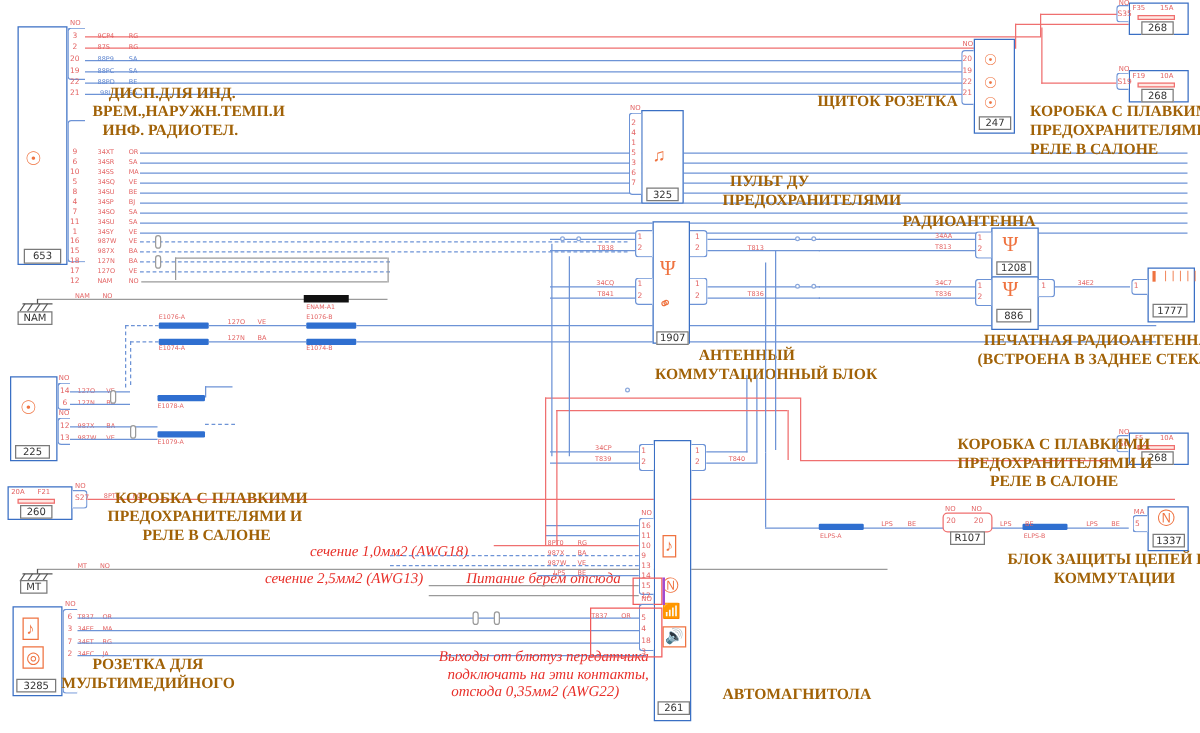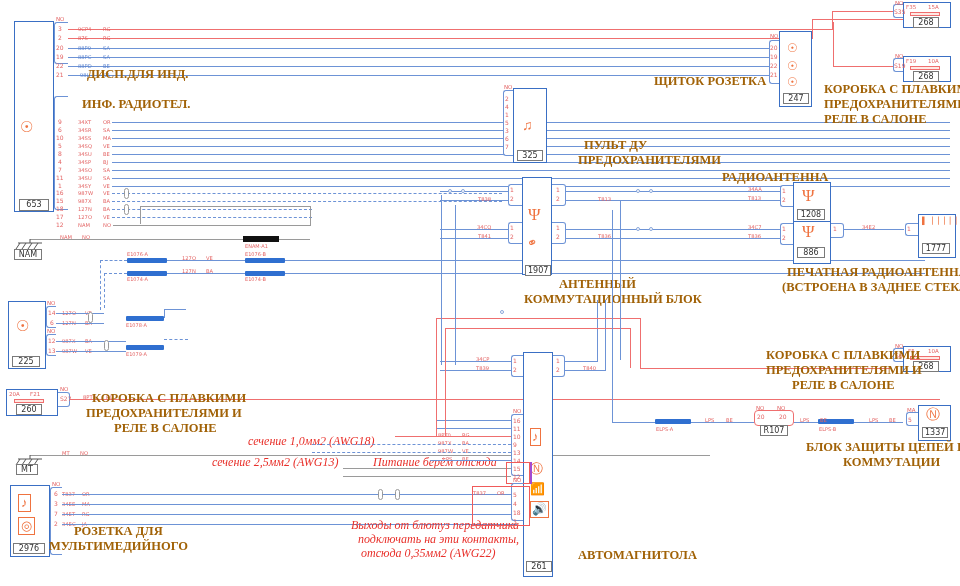--- a/index.html
+++ b/index.html
@@ -149,20 +149,21 @@
   <div class="wire dash-h" style="left:112px;top:217px;width:200px;"></div>
 
   <div class="pin" style="left:56px;top:222px;">12</div>
   <div class="wlab" style="left:78px;top:222px;">NAM</div>
   <div class="wlab" style="left:103px;top:222px;">NO</div>
 
   <div class="conncap" style="left:124px;top:188px;"></div>
   <div class="conncap" style="left:124px;top:204px;"></div>
 
   <div class="title" style="left:87px;top:67px;">ДИСП.ДЛЯ ИНД.</div>
+  <div class="title" style="left:74px;top:82px;">ВРЕМ.,НАРУЖН.ТЕМП.И</div>
   <div class="title" style="left:82px;top:97px;">ИНФ. РАДИОТЕЛ.</div>
 
   <div class="wire h grey" style="left:113px;top:225px;width:197px;"></div>
   <div class="wire v grey" style="left:310px;top:206px;height:20px;"></div>
   <div class="wire h grey" style="left:140px;top:206px;width:170px;"></div>
   <div class="wire v grey" style="left:140px;top:206px;height:18px;"></div>
 
   <div class="wire h grey" style="left:30px;top:239px;width:280px;"></div>
   <div class="wlab" style="left:60px;top:234px;">NAM</div>
   <div class="wlab" style="left:82px;top:234px;">NO</div>
@@ -270,21 +271,21 @@
         <line x1="14" y1="4" x2="10" y2="10" stroke="#555" stroke-width="1"></line>
         <line x1="20" y1="4" x2="16" y2="10" stroke="#555" stroke-width="1"></line>
         <line x1="26" y1="4" x2="22" y2="10" stroke="#555" stroke-width="1"></line>
       </svg>
   </div>
   <div class="refbox" style="left:16px;top:464px;width:22px;height:11px;">MT</div>
 
   <div class="box" style="left:10px;top:485px;width:40px;height:72px;"></div>
   <div class="icon" style="left:18px;top:494px;font-size:13px;border:1px solid #ef7340;padding:0 2px;">♪</div>
   <div class="icon" style="left:18px;top:517px;font-size:13px;border:1px solid #ef7340;padding:0 2px;">◎</div>
-  <div class="refbox" style="left:13px;top:543px;width:32px;height:11px;">2976</div>
+  <div class="refbox" style="left:13px;top:543px;width:32px;height:11px;">3285</div>
   <div class="conn" style="left:50px;top:487px;width:12px;height:68px;border-radius:3px 0 0 3px;"></div>
   <div class="nolab" style="left:52px;top:481px;">NO</div>
 
   <div class="pin" style="left:54px;top:491px;">6</div>
   <div class="wlab" style="left:62px;top:491px;">T837</div>
   <div class="wlab" style="left:82px;top:491px;">OR</div>
   <div class="wire h" style="left:62px;top:494px;width:455px;"></div>
 
   <div class="pin" style="left:54px;top:501px;">3</div>
   <div class="wlab" style="left:62px;top:501px;">34EE</div>

